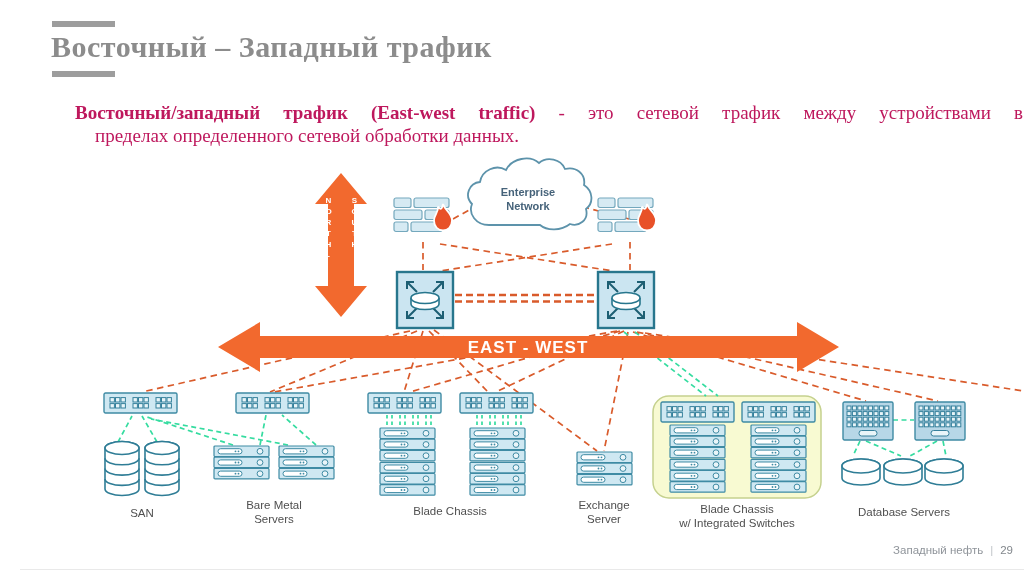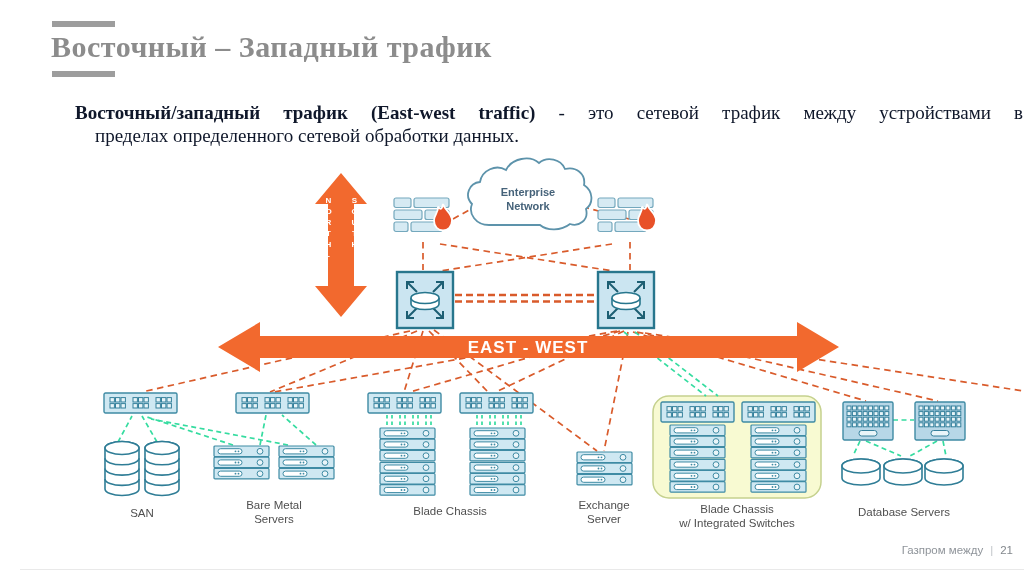--- a/index.html
+++ b/index.html
@@ -4,21 +4,21 @@
 <style>
   html,body{margin:0;padding:0;background:#ffffff;}
   .slide{position:relative;width:1024px;height:574px;background:#ffffff;overflow:hidden;
          font-family:"Liberation Sans",sans-serif;margin-left:20px;}
   .kicker-bar{position:absolute;left:32px;width:63px;height:6px;background:#9d9d9d;}
   .bar-top{top:21px;} .bar-bottom{top:71px;}
   .page-title{position:absolute;left:31px;top:28px;margin:0;
     font-family:"Liberation Serif",serif;font-weight:bold;font-size:30px;line-height:38px;
     color:#8c8c8c;letter-spacing:0.5px;white-space:nowrap;}
   .body-text{position:absolute;left:55px;top:101px;width:948px;
-    font-family:"Liberation Serif",serif;font-size:19px;line-height:23px;color:#0f172a;}
+    font-family:"Liberation Serif",serif;font-size:19px;line-height:23px;color:#be185d;}
   .body-line1{text-align:justify;text-align-last:justify;}
   .body-line2{padding-left:20px;}
   .b{font-weight:bold;}
   .diagram-svg{position:absolute;left:0;top:0;}
   .ns-label{position:absolute;left:308px;top:196px;width:26px;height:110px;
     display:flex;align-items:center;justify-content:center;
     writing-mode:vertical-lr;text-orientation:upright;
     color:#ffffff;font-size:8px;font-weight:bold;letter-spacing:2px;line-height:26px;}
   .footer{position:absolute;right:31px;top:544px;font-size:11.5px;color:#8f949a;}
   .footer .sep{color:#c0c4c8;margin:0 7px;}
@@ -217,17 +217,17 @@
     <text class="lbl" x="584" y="509" text-anchor="middle">Exchange</text>
     <text class="lbl" x="584" y="523" text-anchor="middle">Server</text>
     <text class="lbl" x="717" y="513" text-anchor="middle">Blade Chassis</text>
     <text class="lbl" x="717" y="527" text-anchor="middle">w/ Integrated Switches</text>
     <text class="lbl" x="884" y="516" text-anchor="middle">Database Servers</text>
   </svg>
 
   <div class="ns-label">NORTH-SOUTH</div>
 
   <div class="footer">
-    <span>Газпром между</span><span class="sep">|</span><span class="pg">21</span>
+    <span>Западный нефть</span><span class="sep">|</span><span class="pg">29</span>
   </div>
 
   <div class="hairline"></div>
 </div>
 
 </body></html>

